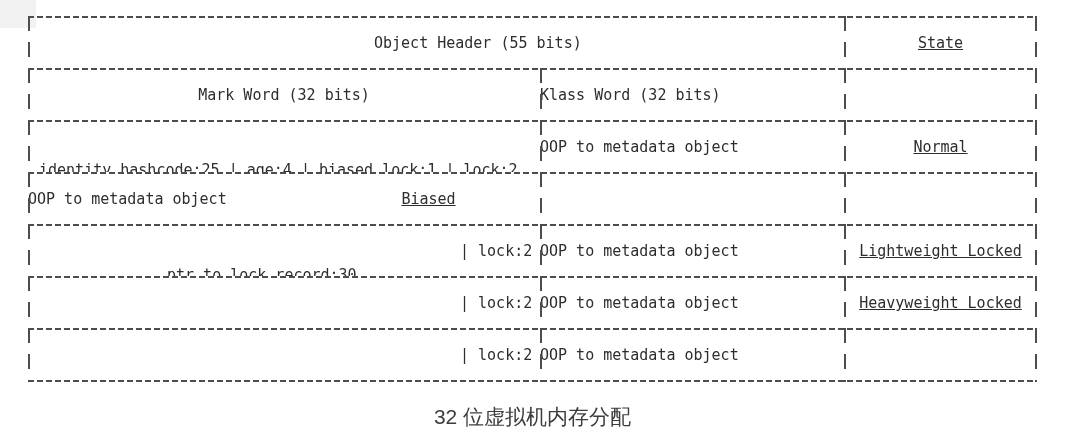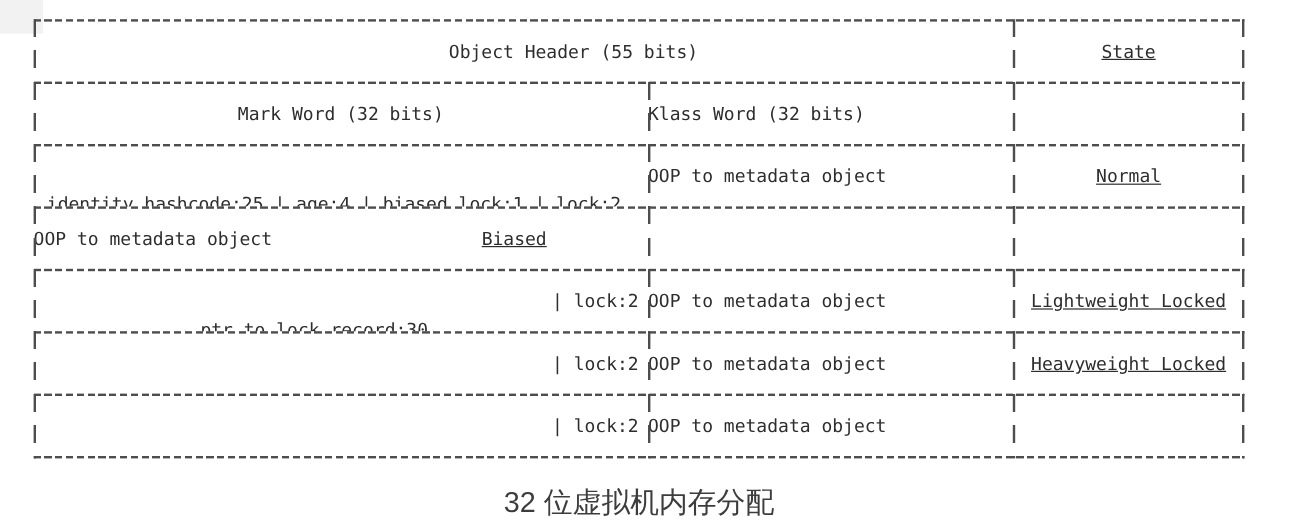--- a/index.html
+++ b/index.html
@@ -67,21 +67,21 @@
   .vl-mid   { left: 512px; top: 52px; height: 314px; }
   .vl-state { left: 816px; }
   .vl-right { left: 1007px; }
   .caption {
     position: absolute;
     left: 28px;
     top: 403px;
     width: 1009px;
     text-align: center;
     font-family: "Liberation Sans", "DejaVu Sans", sans-serif;
-    font-size: 24px;
+    font-size: 21px;
     color: #3d3d3d;
   }
 </style>
 </head>
 <body>
 
 <div class="canvas">
   <div class="corner"></div>
 
   <div class="tbl">

